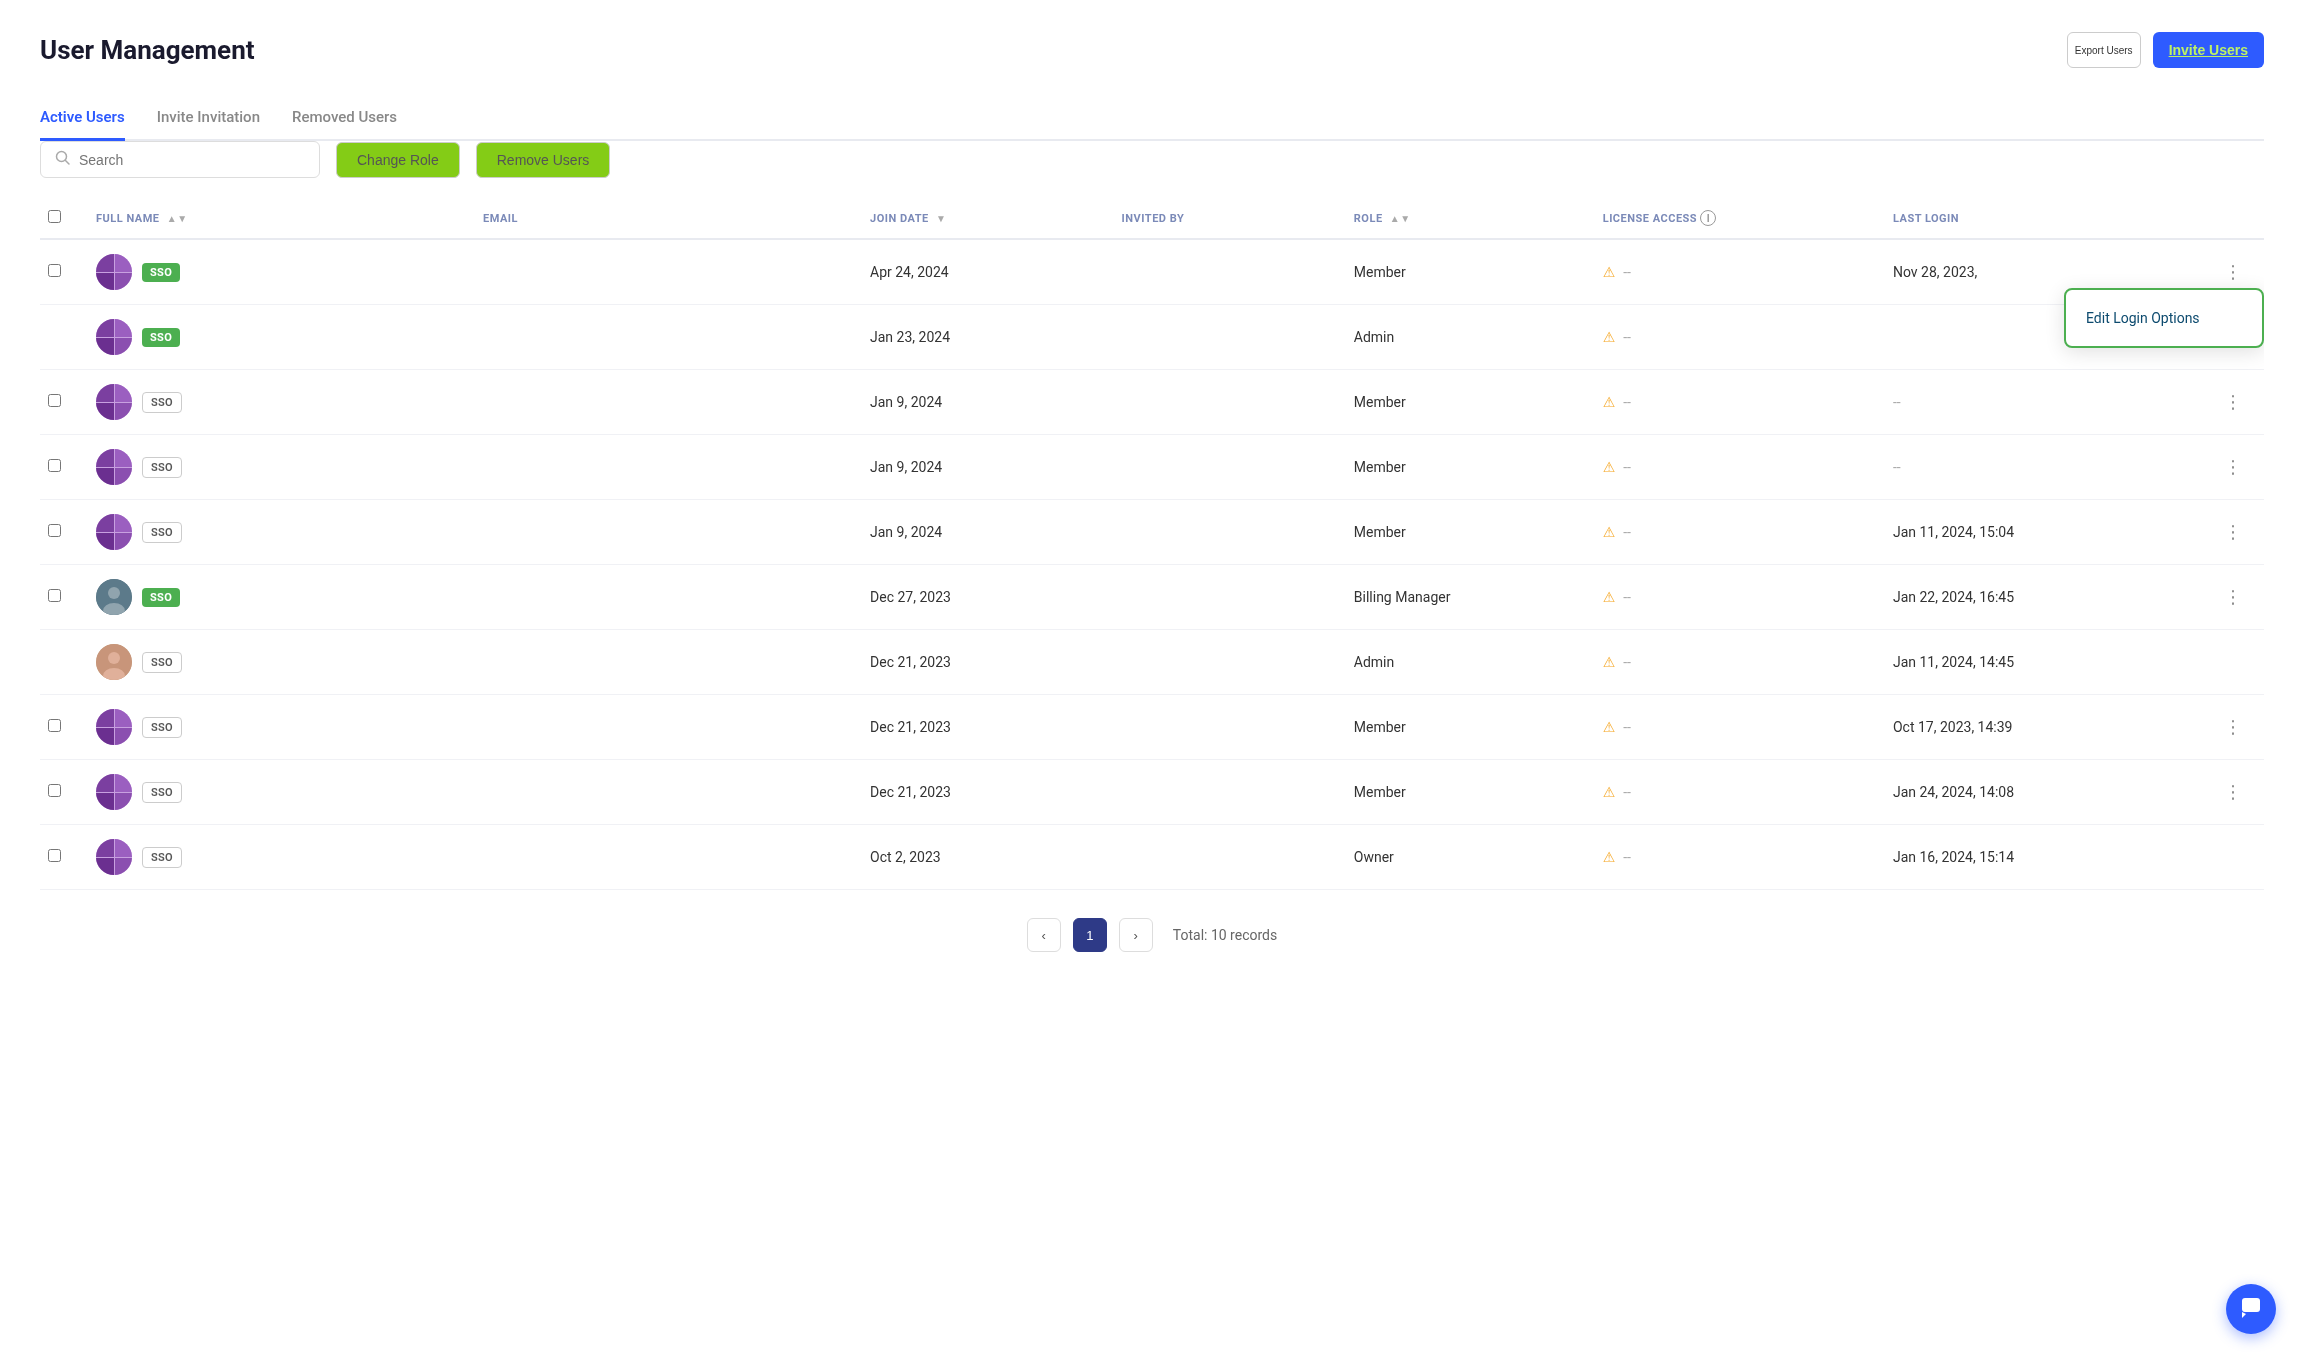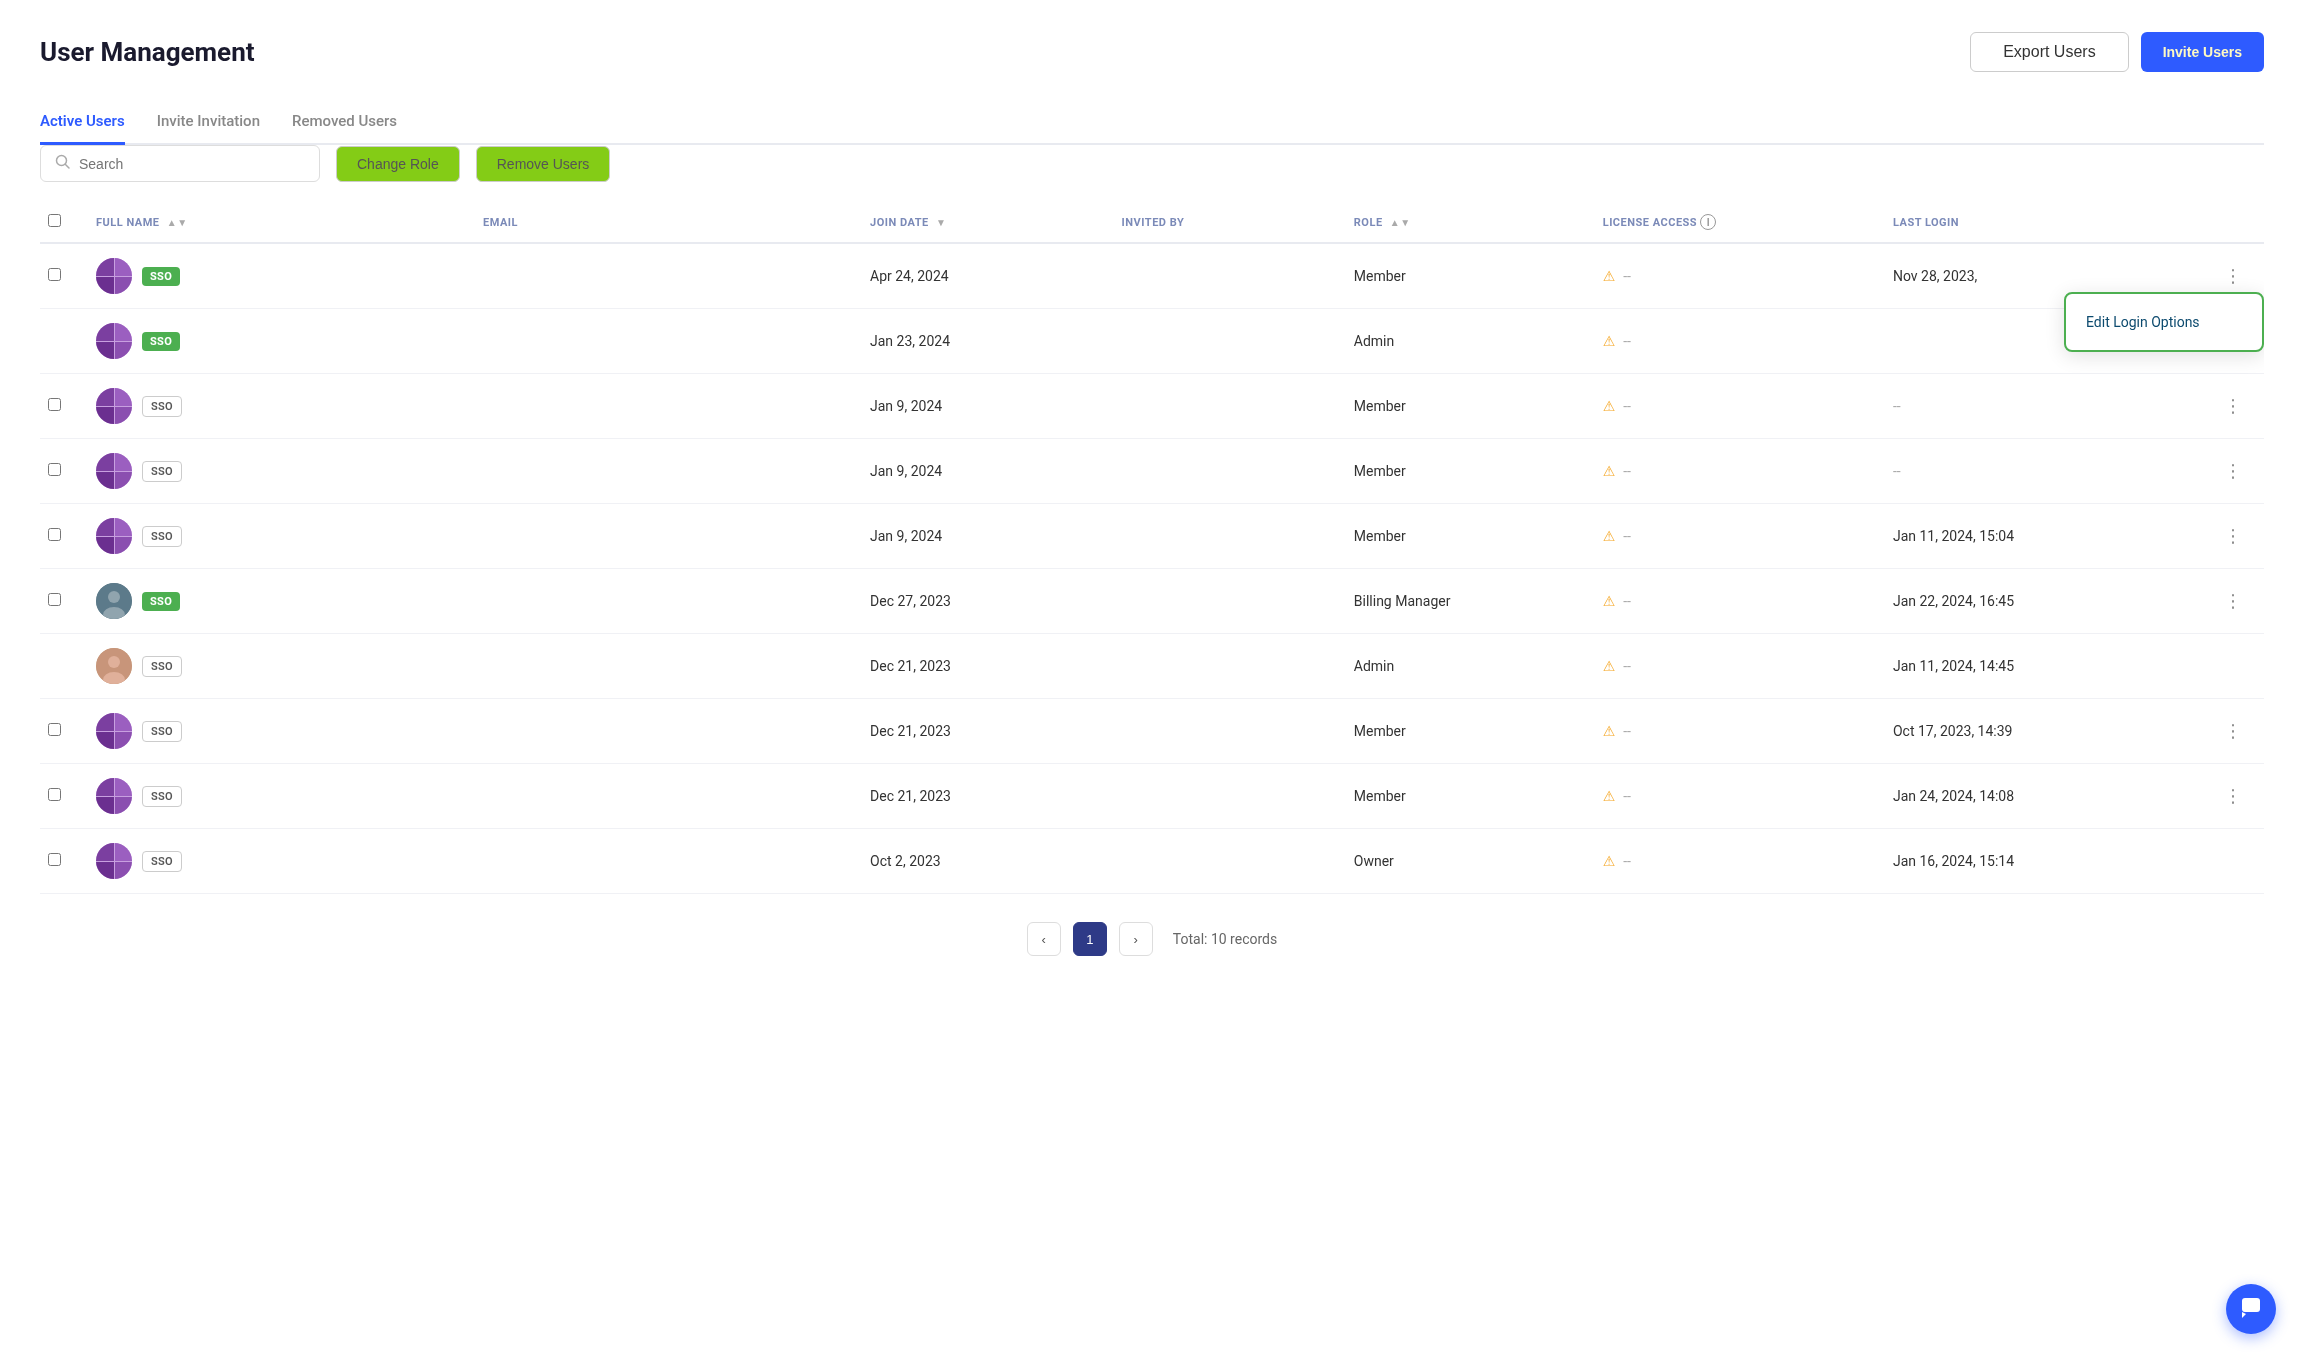--- a/index.html
+++ b/index.html
@@ -23,38 +23,39 @@
     .page-title {
       font-size: 26px;
       font-weight: 700;
       color: #1a1a2e;
     }
     .header-actions {
       display: flex;
       gap: 12px;
     }
     .btn-export {
-      padding: 10px 32px;
+      padding: 10px 7px;
       border: 1px solid #ccc;
       background: #fff;
       border-radius: 6px;
-      font-size: 16px;
+      font-size: 10px;
       font-weight: 500;
       cursor: pointer;
       color: #333;
     }
     .btn-invite {
-      padding: 10px 22px;
+      padding: 10px 16px;
       background: #2e5bff;
       border: none;
       border-radius: 6px;
       font-size: 14px;
       font-weight: 600;
-      color: #fef9c3;
-      cursor: pointer;
+      color: #bef264;
+      cursor: pointer;
+      text-decoration: underline;
     }
     .tabs {
       display: flex;
       border-bottom: 2px solid #e8eaf0;
       gap: 0;
     }
     .tab {
       padding: 12px 0;
       margin-right: 32px;
       font-size: 15px;

